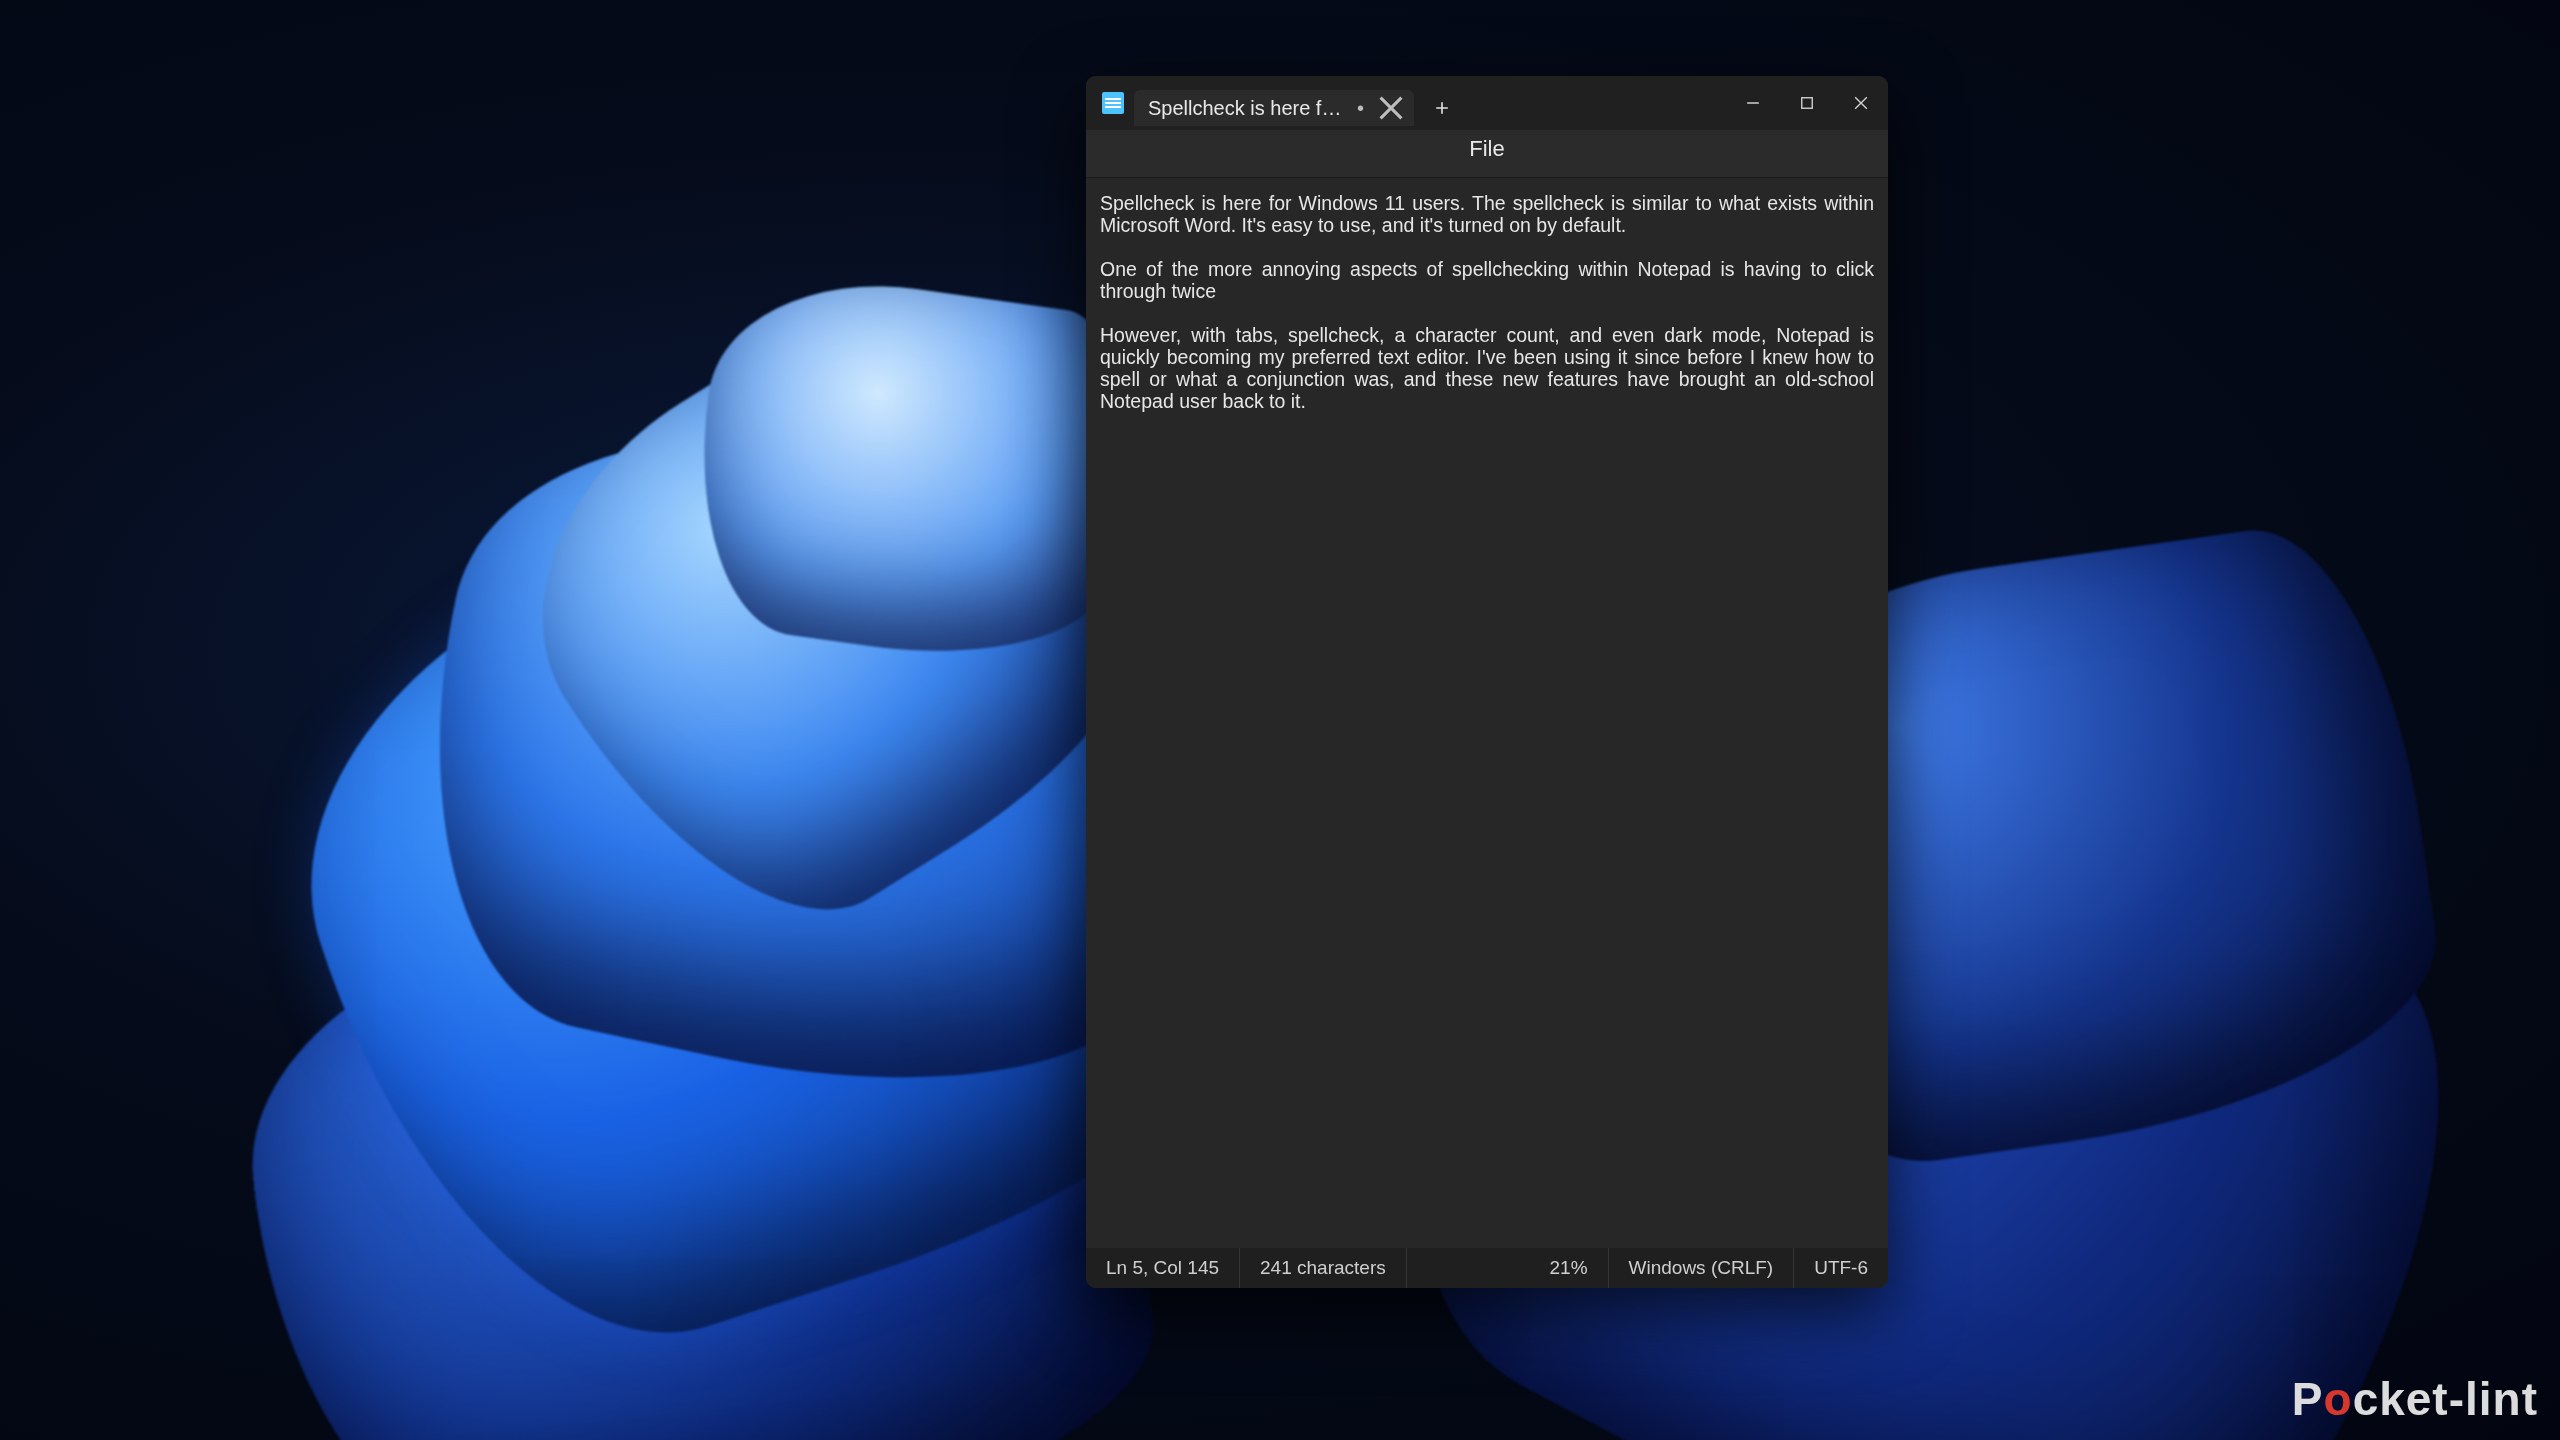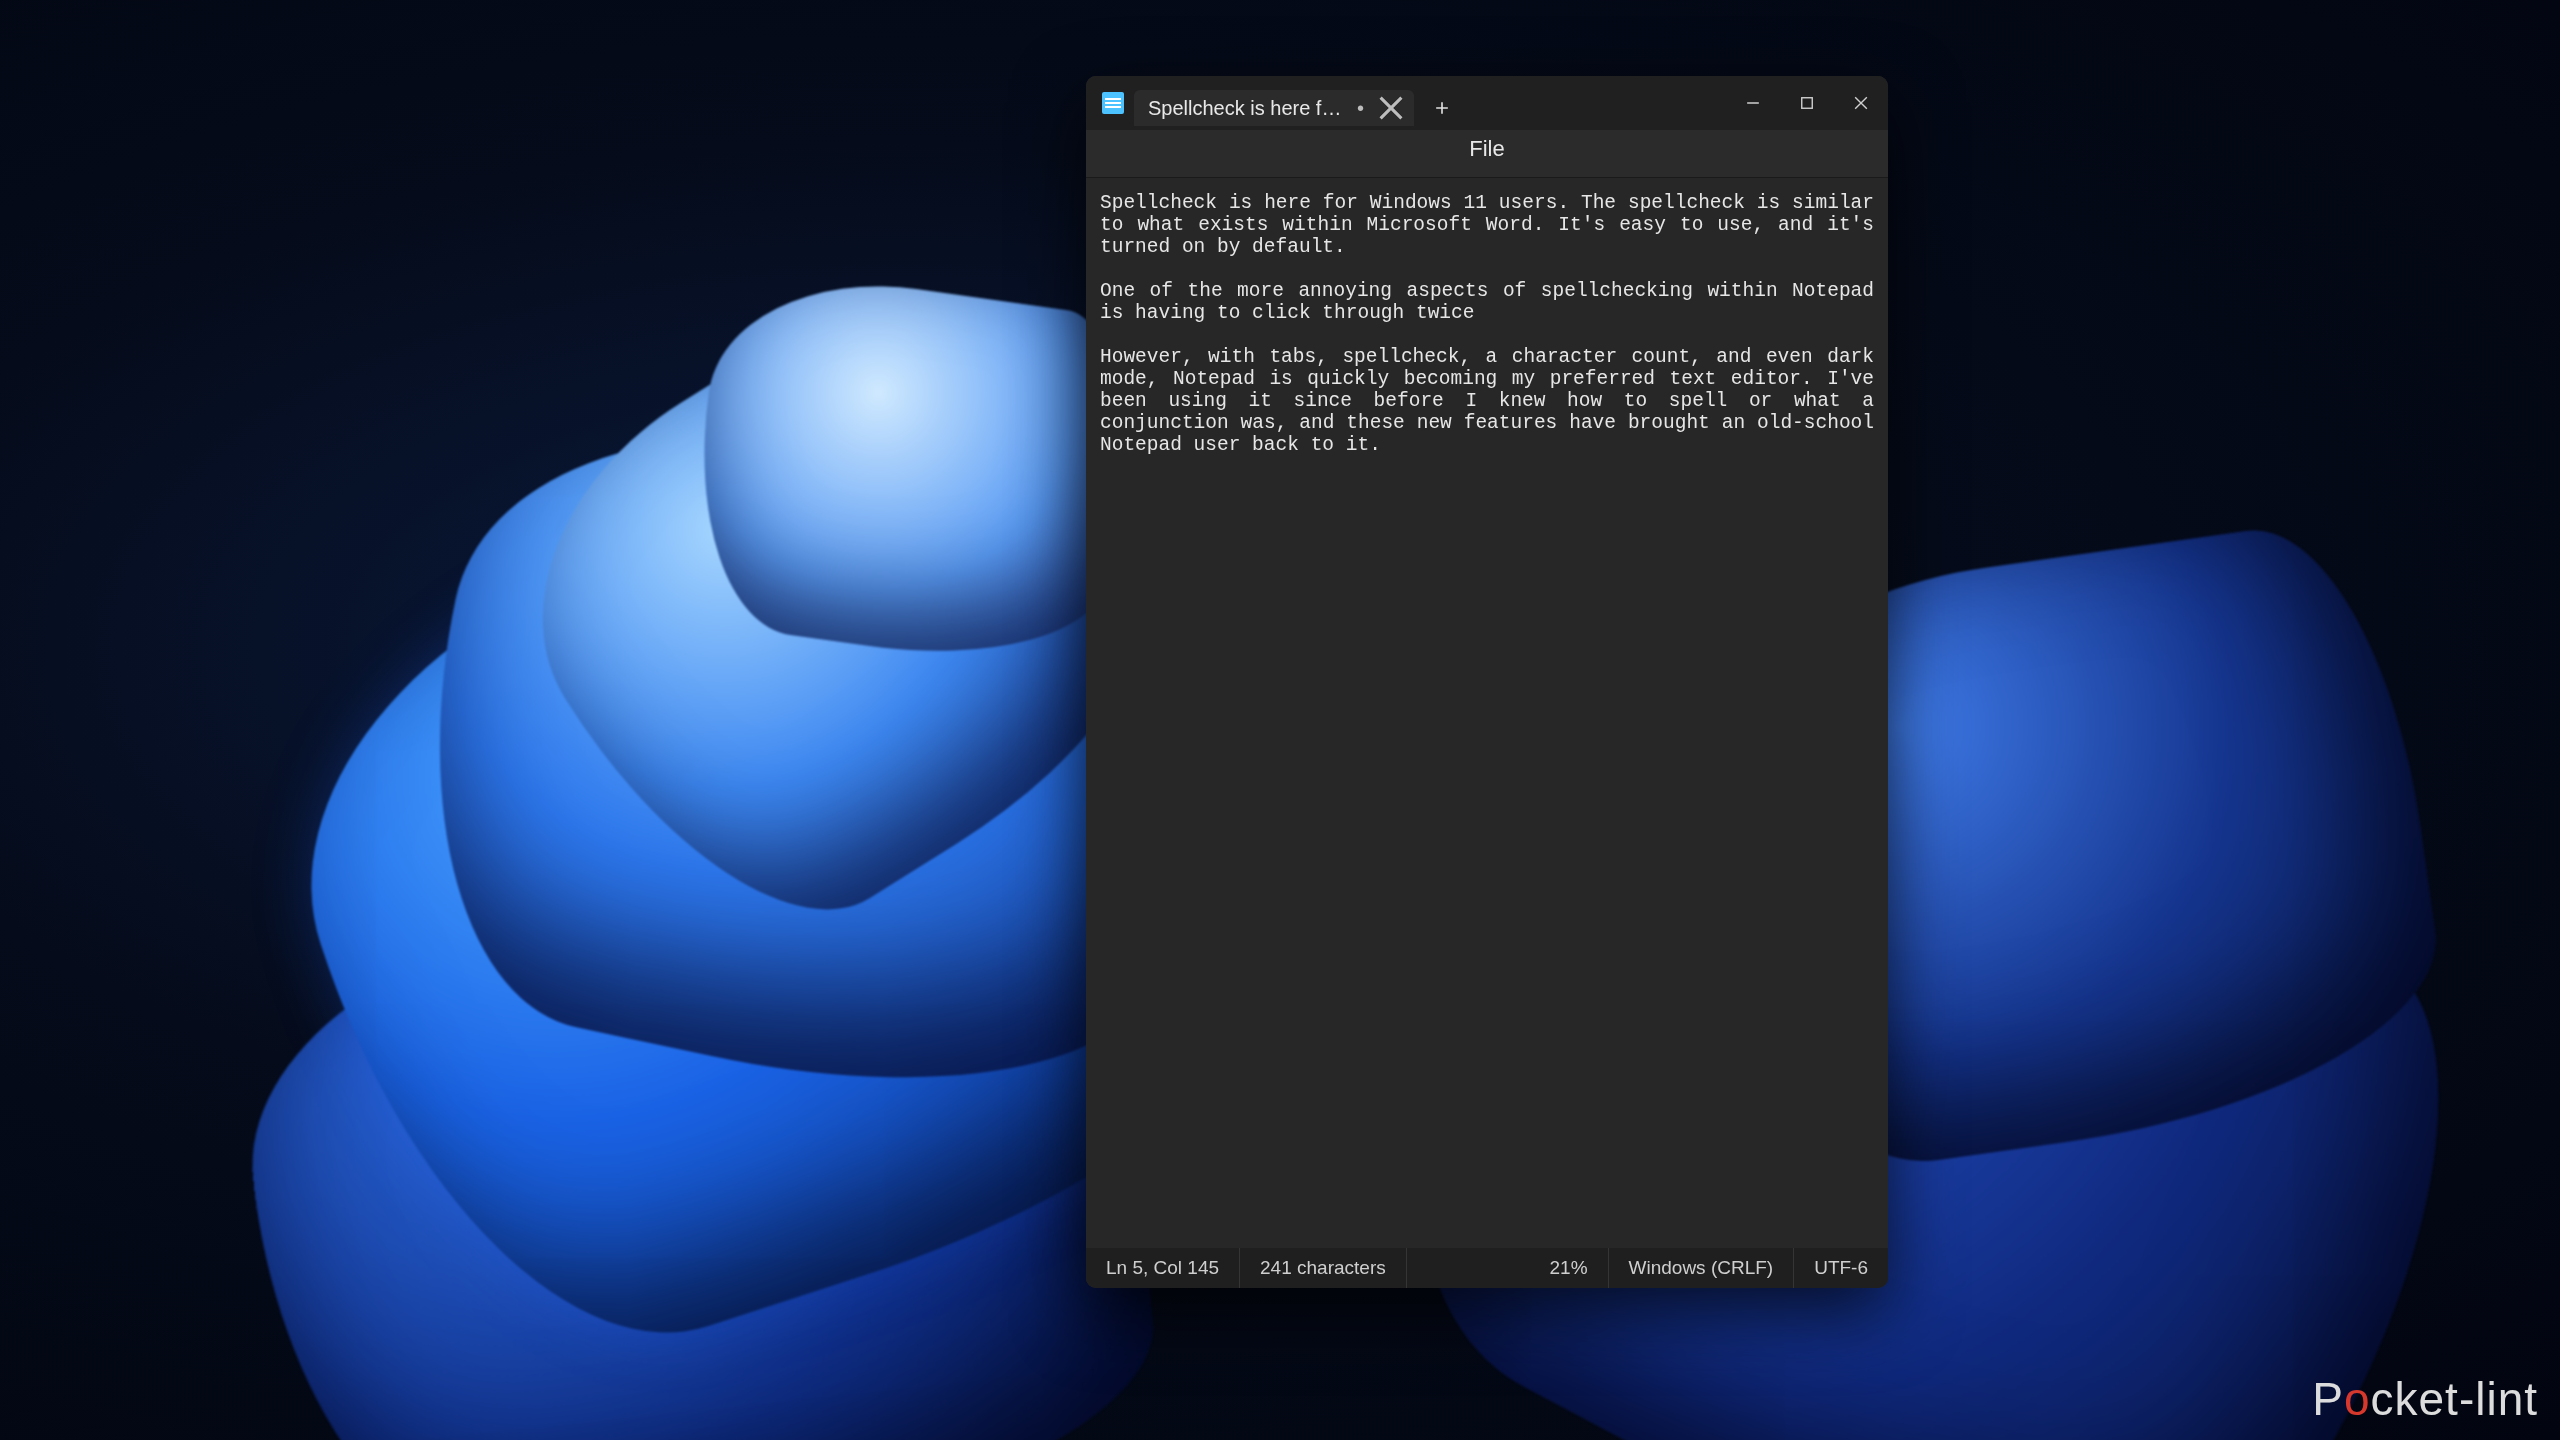--- a/index.html
+++ b/index.html
@@ -47,28 +47,28 @@
 
     .win-controls { margin-left:auto; display:flex; height:100%; }
     .win-btn { width:54px; display:flex; align-items:center; justify-content:center; color:#cfcfcf; }
     .win-btn svg{width:14px;height:14px;}
 
     .menubar { height:48px; background:#2b2b2b; display:flex; align-items:center; padding:0 12px; gap:4px; border-bottom:1px solid #1a1a1a;flex-direction:column;}
     .menu-item { padding:6px 14px; color:#e8e8e8; font-size:22px; border-radius:4px;}
     .settings-btn { margin-left:auto; width:38px; height:38px; display:flex; align-items:center; justify-content:center; color:#d0d0d0; border-radius:4px;}
     .settings-btn svg{width:22px;height:22px;}
 
-    .editor { flex:1; background:#272727; padding:14px 14px; color:#e6e6e6; font-family:Liberation Mono, monospace; font-size:19.5px; line-height:1.13; white-space:pre-wrap; text-align:justify; text-align-last:left; overflow:hidden;}
+    .editor { flex:1; background:#272727; padding:14px 14px; color:#e6e6e6; font-family:Liberation Sans, sans-serif; font-size:19.5px; line-height:1.13; white-space:pre-wrap; text-align:justify; text-align-last:left; overflow:hidden;}
 
     .statusbar { height:40px; background:#1f1f1f; display:flex; align-items:center; color:#cfcfcf; font-size:19px; }
     .status-cell { padding:0 20px; height:100%; display:flex; align-items:center; border-right:1px solid #353535;}
     .status-spacer{flex:1;}
     .status-cell:last-child{border-right:none;}
 
-    .watermark { position:absolute; right:22px; bottom:14px; color:#e8e8e8; font-size:46px; font-weight:400; letter-spacing:1px; font-family:"Segoe UI",sans-serif; opacity:.95;}
+    .watermark { position:absolute; right:22px; bottom:14px; color:#e8e8e8; font-size:46px; font-weight:700; letter-spacing:1px; font-family:"Segoe UI",sans-serif; opacity:.95;}
     .watermark .dot{color:#e23b2e;}
   </style>
 </head>
 <body>
 
 <div class="bloom">
   <div class="petal p7"></div>
   <div class="petal p4"></div>
   <div class="petal p5"></div>
   <div class="petal p1"></div>

